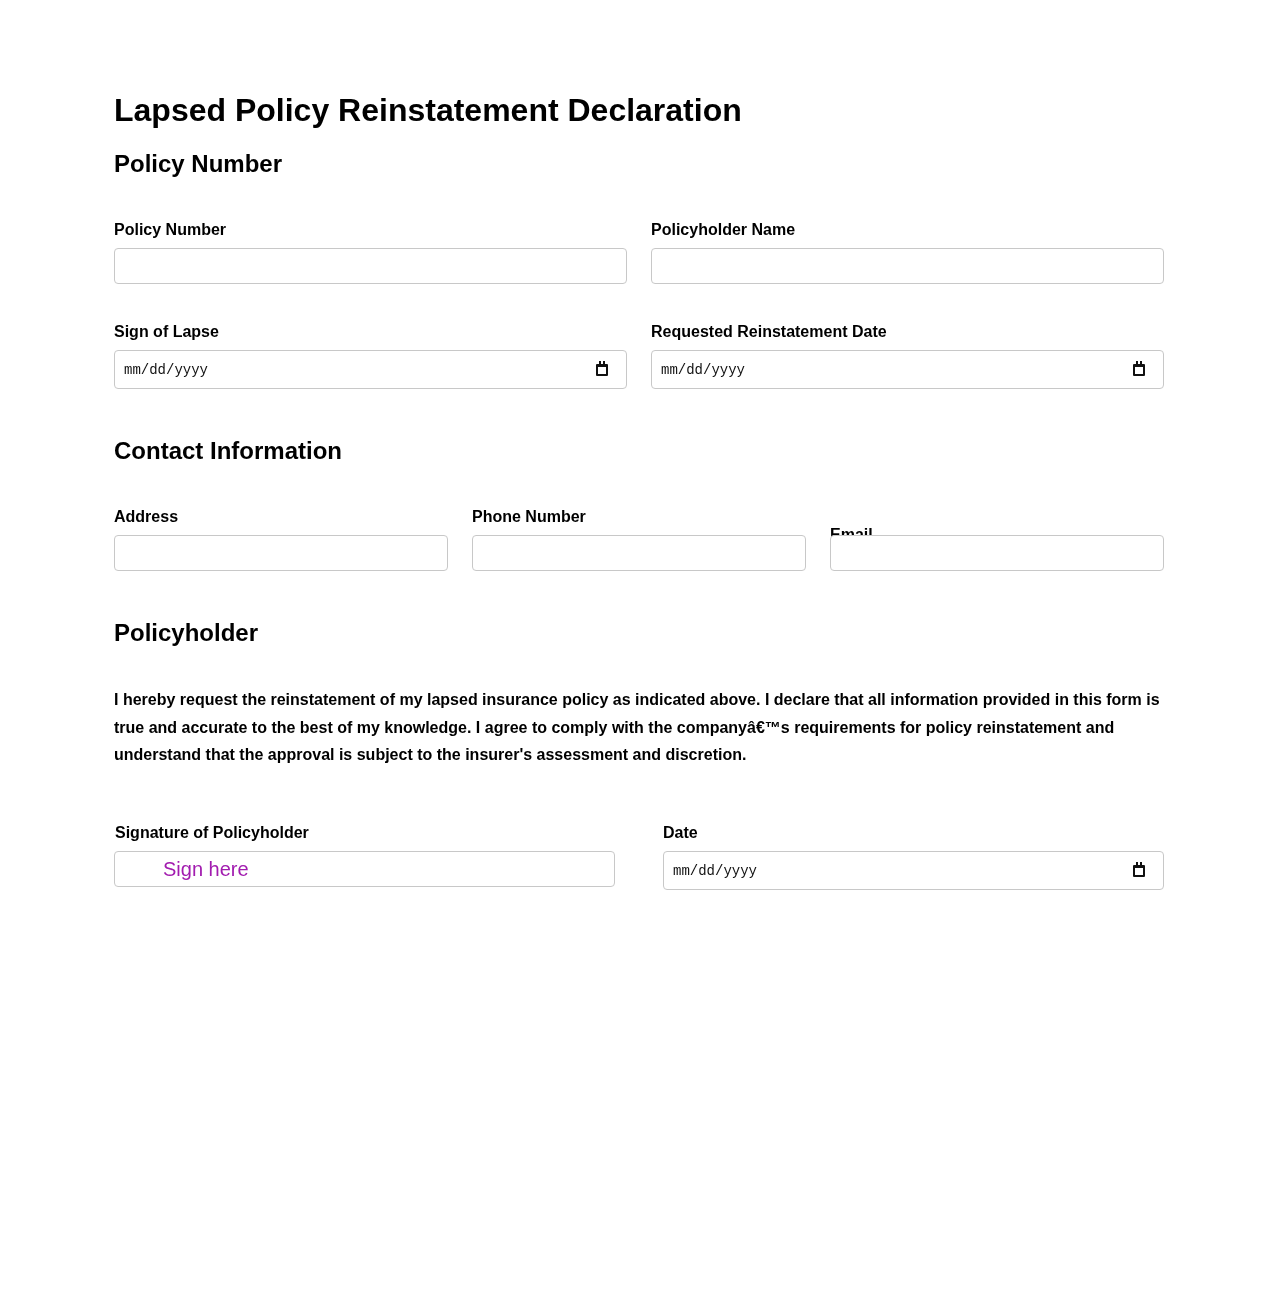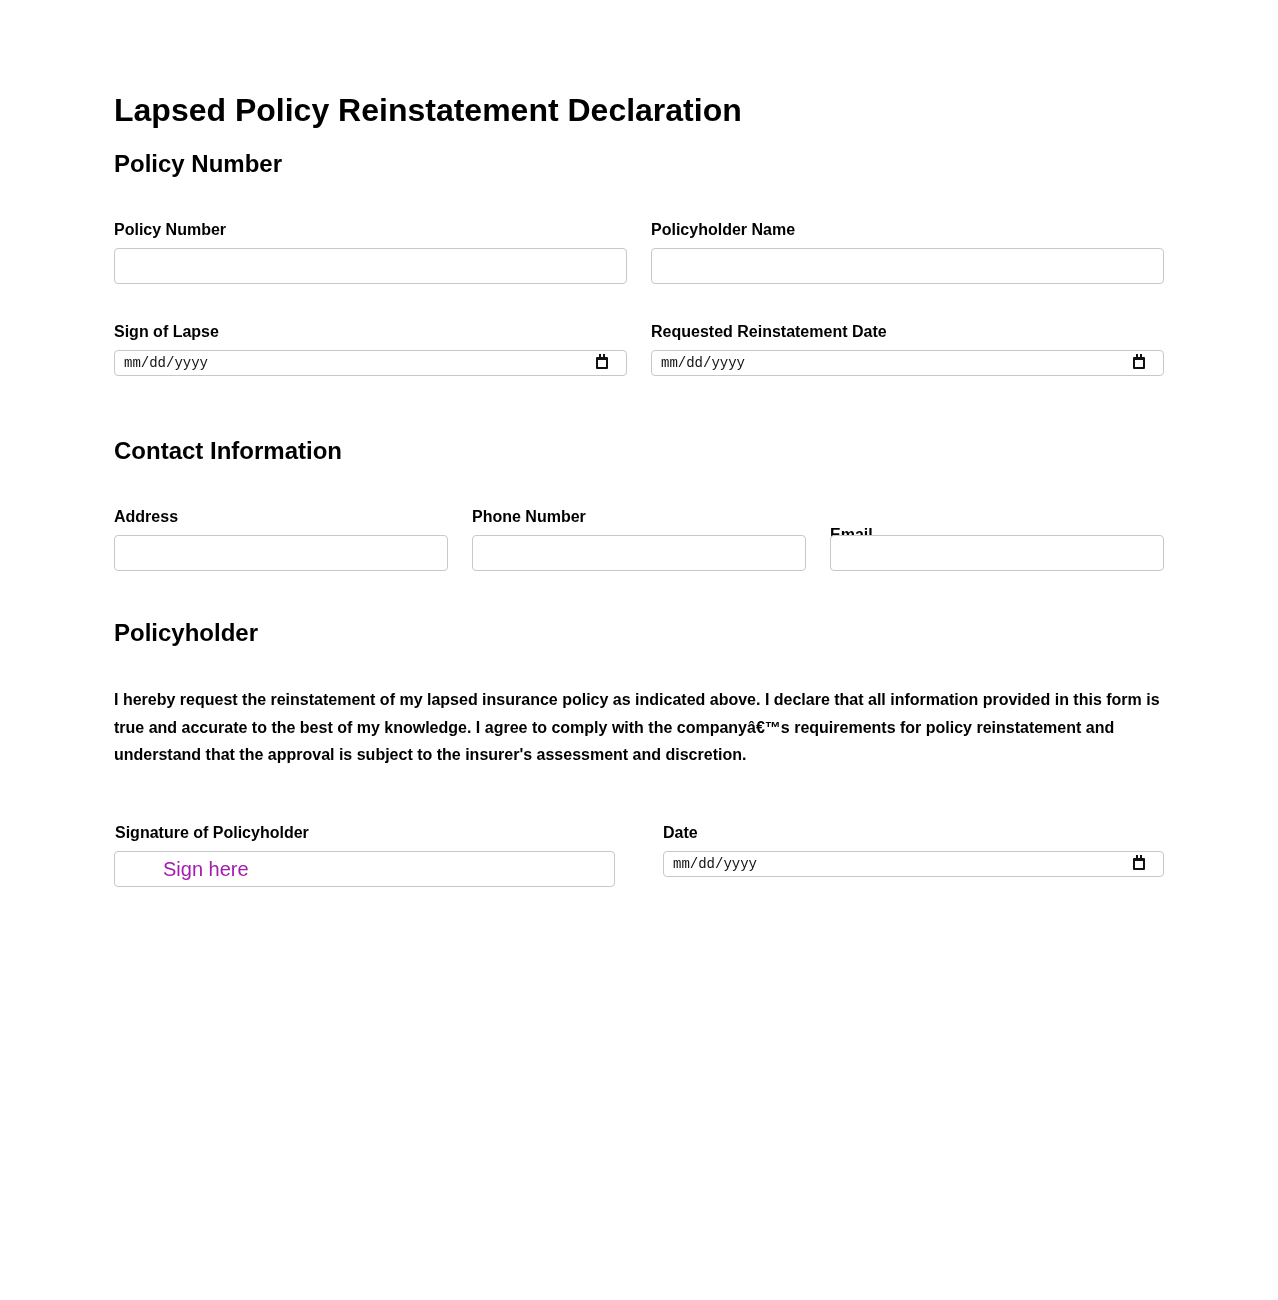--- a/index.html
+++ b/index.html
@@ -18,21 +18,21 @@
   }
   .label {
     position: absolute; font-size: 16px; font-weight: bold; line-height: 20px; white-space: nowrap;
   }
   .input {
     position: absolute; box-sizing: border-box; border: 1px solid #c8c8c8;
     border-radius: 4px; background: #fff; height: 36px;
     font-family: "Liberation Sans", sans-serif; font-size: 16px;
     padding: 0 8px; display: flex; align-items: center;
   }
-  .input.date { height: 26px; padding-left: 9px; }
+  .input.date { height: 39px; padding-left: 9px; }
   .date-text {
     font-family: "Liberation Mono", "DejaVu Sans Mono", monospace;
     font-size: 14px; color: #111; letter-spacing: 0px;
   }
   .cal-icon {
     position: absolute; right: 18px; top: 50%; width: 12px; height: 12px;
     margin-top: -6px; box-sizing: border-box; border: 2px solid #111; border-top-width: 3px;
     border-radius: 1px;
   }
   .cal-icon::before, .cal-icon::after {

